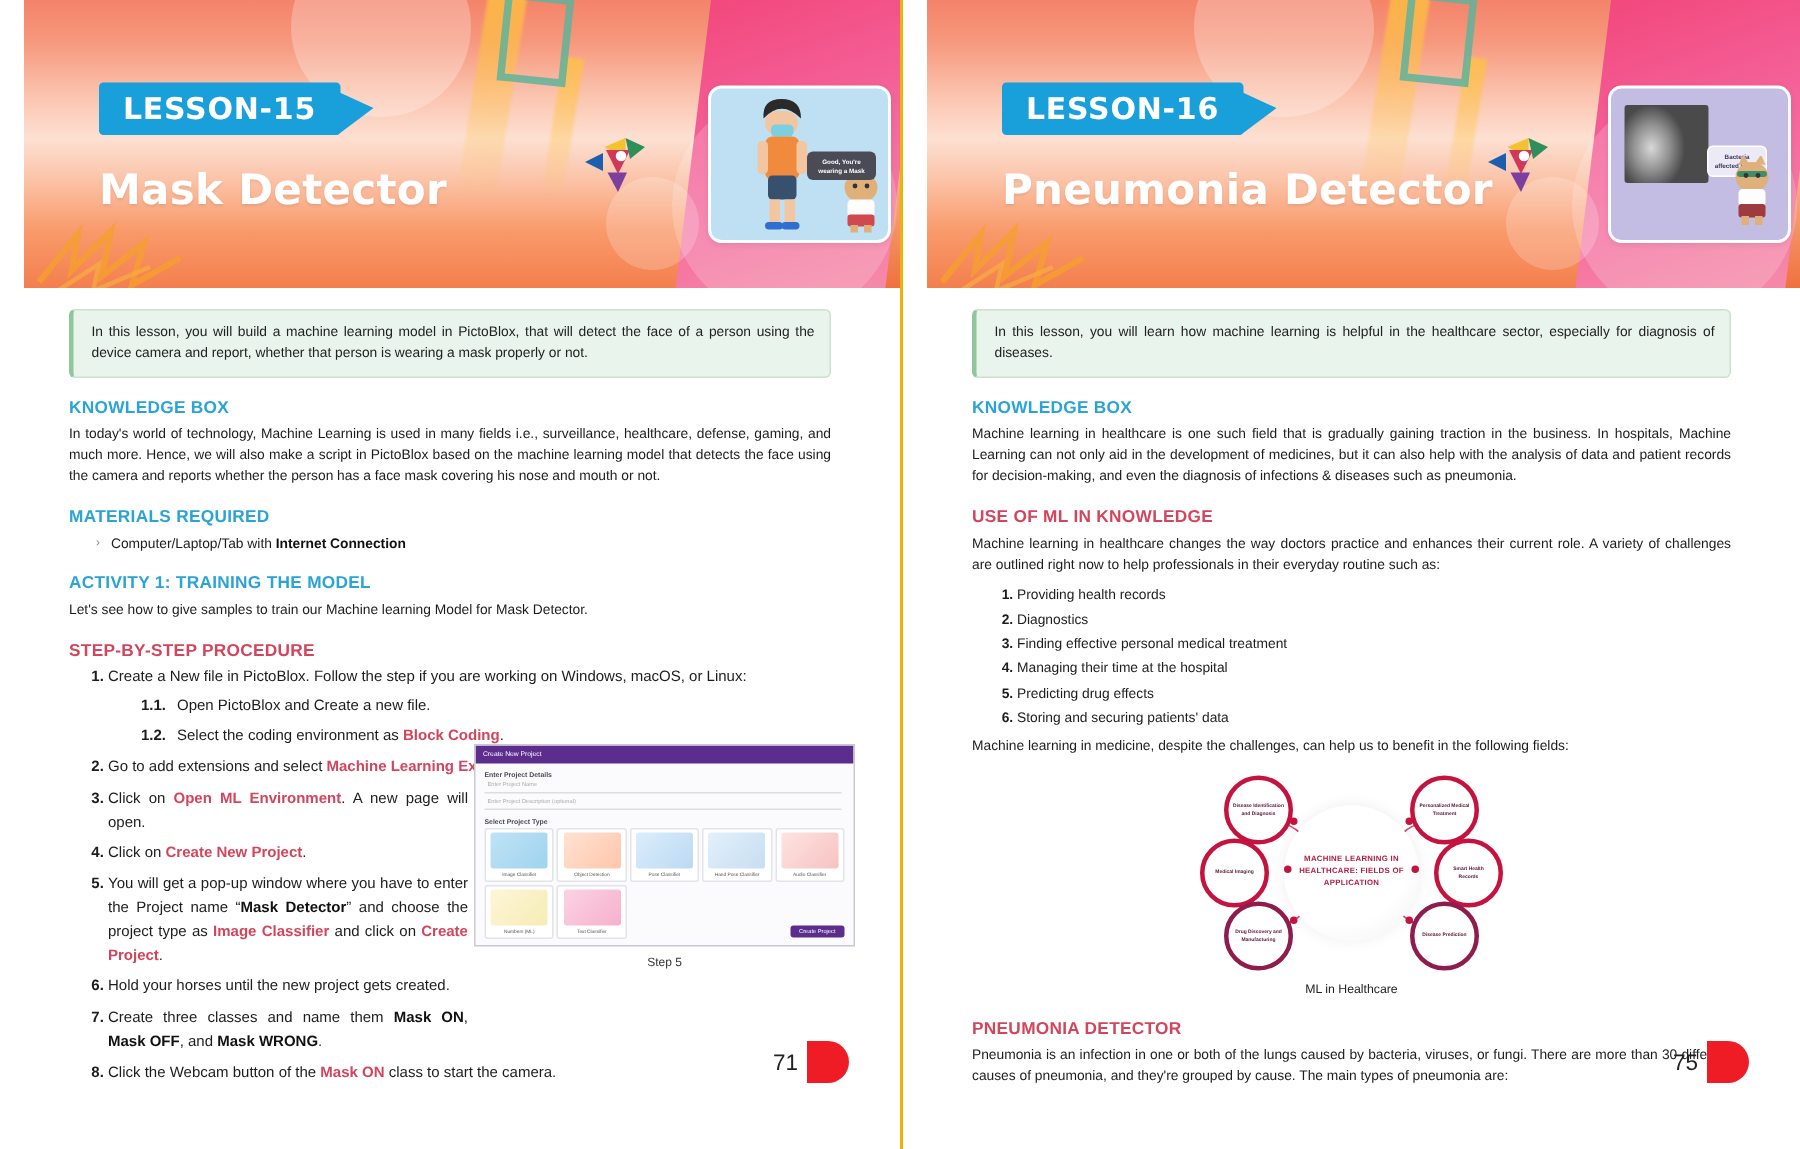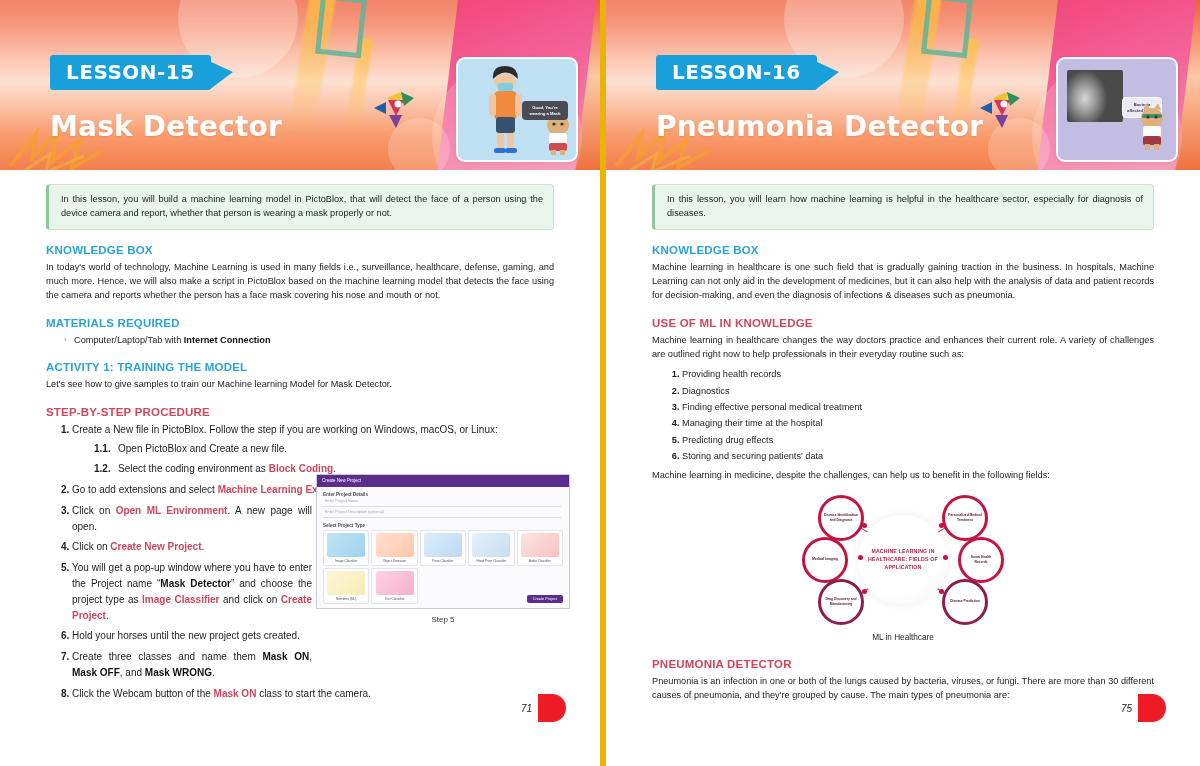--- a/index.html
+++ b/index.html
@@ -16,31 +16,32 @@
     display: flex;
     gap: 0;
     overflow: hidden;
   }
   .page {
     width: 600px; height: 766px;
     position: relative;
     background: #ffffff;
     overflow: hidden;
   }
-  .page.right { border-left: 6px solid #eab308; }
+  .page.right { border-left: 2px solid #eab308; }
 
   
   .banner {
     position: relative;
     width: 100%;
-    height: 170px;
+    height: 192px;
     overflow: hidden;
     background: linear-gradient(180deg,
         #f4836a 0%, #f6977c 14%, #fbc3ae 33%,
         #fde0d2 48%, #fbc4a9 62%, #f99a6b 80%, #f47f4e 100%);
+    margin-left: 16px;
   }
   .banner .pinkpanel {
     position: absolute; top: 0; right: 0; bottom: 0;
     width: 142px;
     background: linear-gradient(160deg, #f2487d 0%, #f4639a 45%, #f58aa9 100%);
     transform: skewX(-7deg);
     transform-origin: top right;
   }
   .banner .pinkpanel2 {
     position: absolute; top: 0; right: -14px; bottom: 0;
@@ -308,21 +309,21 @@
   .mlnode.v2 { border-color: #8e1d4d; }
   .mlnode span { font-size: 3.3px; font-weight: bold; color: #5a1030; line-height: 1.45; padding: 0 3px; }
   .mld { position:absolute; width:5px; height:5px; border-radius:50%; background:#c4133f; }
 
   
   .footer {
     position: absolute;
     right: 34px; bottom: 44px;
     display: flex; align-items: center; gap: 6px;
   }
-  .pg-num { font-size: 10px; color: #222; font-style: italic; }
+  .pg-num { font-size: 15px; color: #222; }
   .pg-shape {
     width: 28px; height: 28px;
     background: #ef1c25;
     border-radius: 0 14px 14px 0;
   }
 </style>
 </head>
 <body>
 
 <div class="spread">

